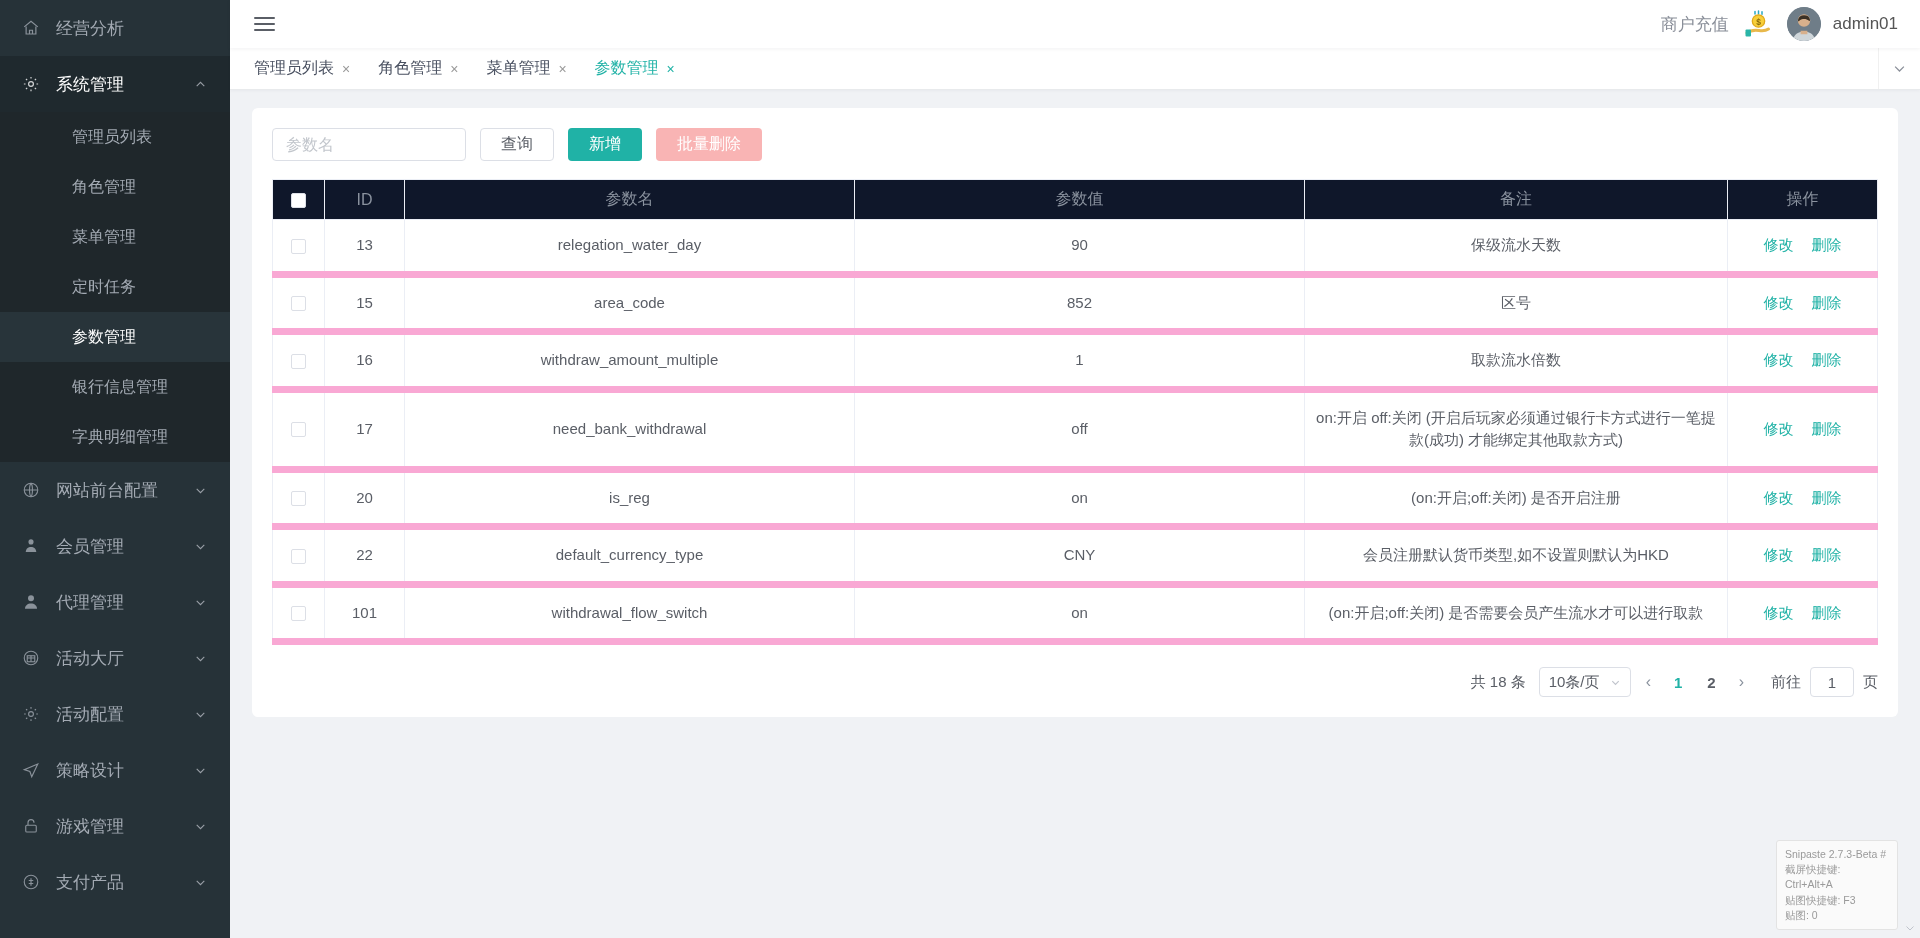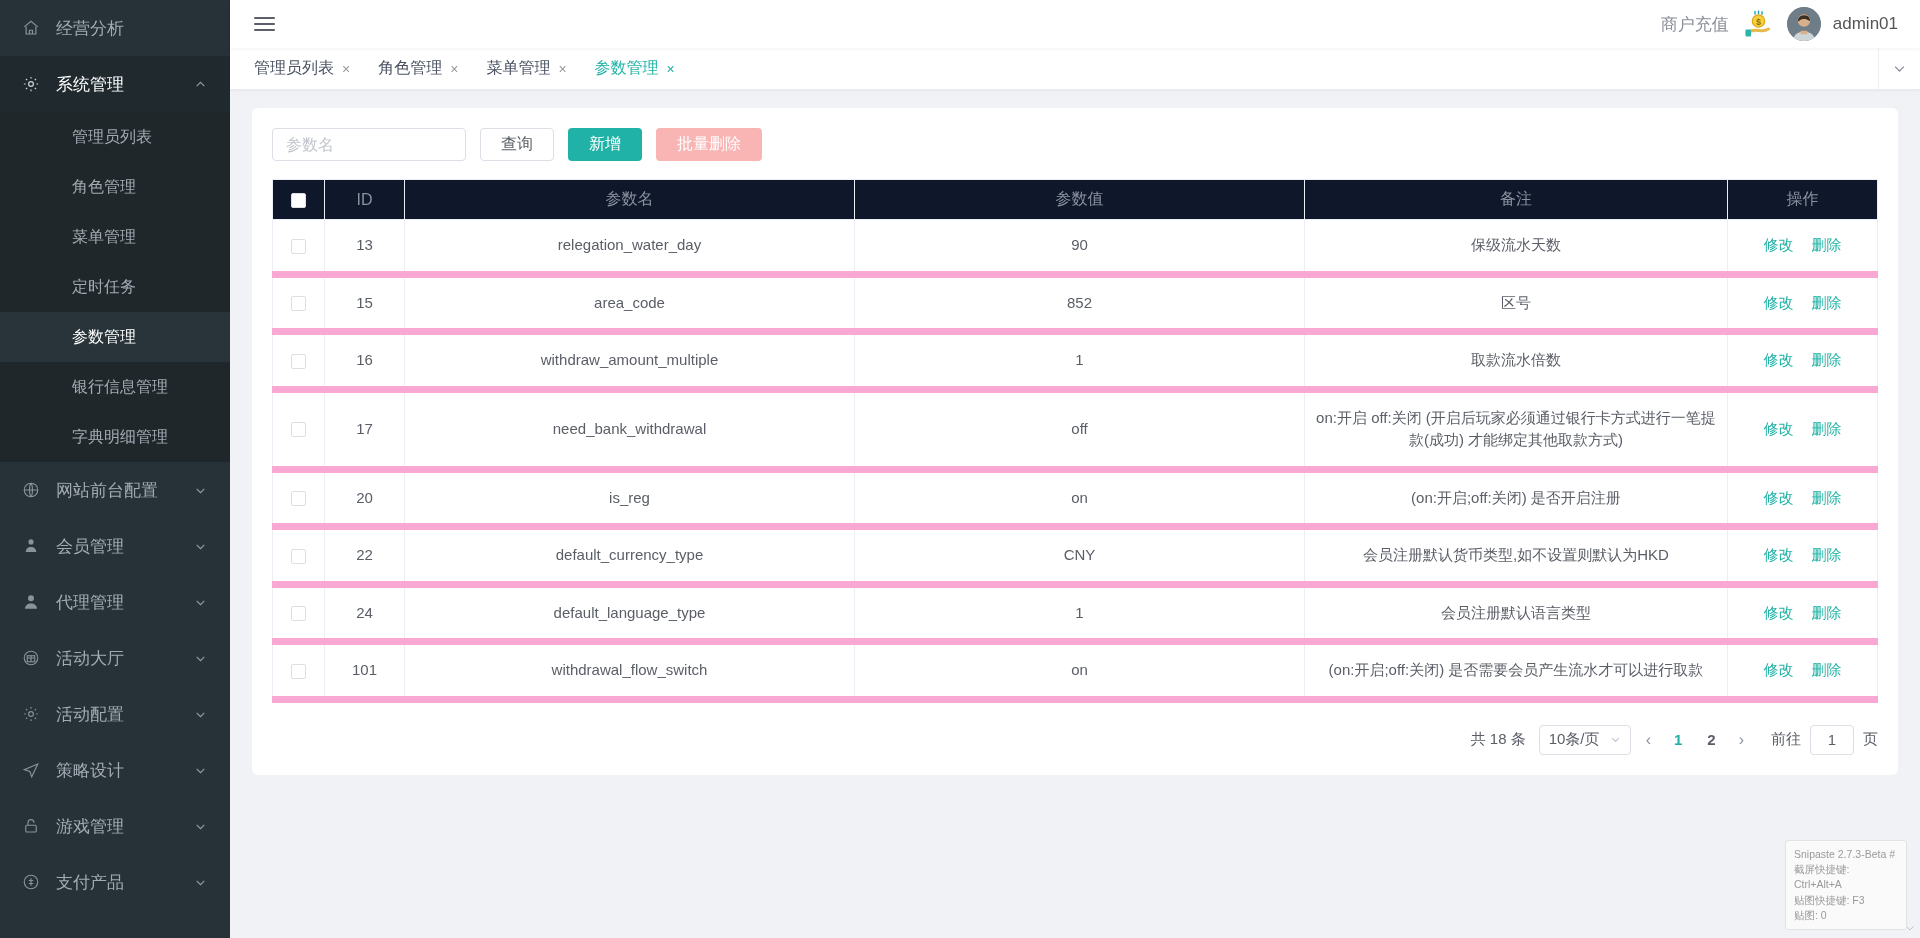--- a/index.html
+++ b/index.html
@@ -127,21 +127,21 @@
   .pg-num { padding: 0 8px; min-width: 22px; text-align: center; cursor: pointer; font-weight: bold; color: #5a5e66; }
   .pg-num.active { color: #20b2a6; }
   .pg-jump-label { margin-left: 12px; }
   .pg-jump-input {
     width: 44px; height: 30px; border: 1px solid #dcdfe6; border-radius: 4px;
     text-align: center; font-size: 15px; color: #5a5e66; outline: none; font-family: inherit;
   }
 
   
   .snipaste {
-    position: absolute; right: 13px; bottom: 8px; width: 122px;
+    position: absolute; right: 22px; bottom: 8px; width: 122px;
     background: #fafafa; border: 1px solid #e3e3e3; border-radius: 3px;
     padding: 6px 8px; font-size: 10.5px; color: #9a9a9a; line-height: 1.45;
     font-family: "Liberation Sans", sans-serif; z-index: 40;
   }
   .scroll-caret { position: absolute; right: 4px; bottom: 4px; color: #c0c4cc; font-size: 11px; }
 </style>
 </head>
 <body>
 
 <div id="app">
@@ -456,28 +456,20 @@
               <tr>
                 <td><span class="cb"></span></td>
                 <td>22</td>
                 <td>default_currency_type</td>
                 <td>CNY</td>
                 <td>会员注册默认货币类型,如不设置则默认为HKD</td>
                 <td><span class="op-link">修改</span><span class="op-link">删除</span></td>
               </tr>
               <tr>
                 <td><span class="cb"></span></td>
-                <td>24</td>
-                <td>default_language_type</td>
-                <td>1</td>
-                <td>会员注册默认语言类型</td>
-                <td><span class="op-link">修改</span><span class="op-link">删除</span></td>
-              </tr>
-              <tr>
-                <td><span class="cb"></span></td>
                 <td>101</td>
                 <td>withdrawal_flow_switch</td>
                 <td>on</td>
                 <td>(on:开启;off:关闭) 是否需要会员产生流水才可以进行取款</td>
                 <td><span class="op-link">修改</span><span class="op-link">删除</span></td>
               </tr>
             </tbody>
         </table>
 
         <div class="pager">

